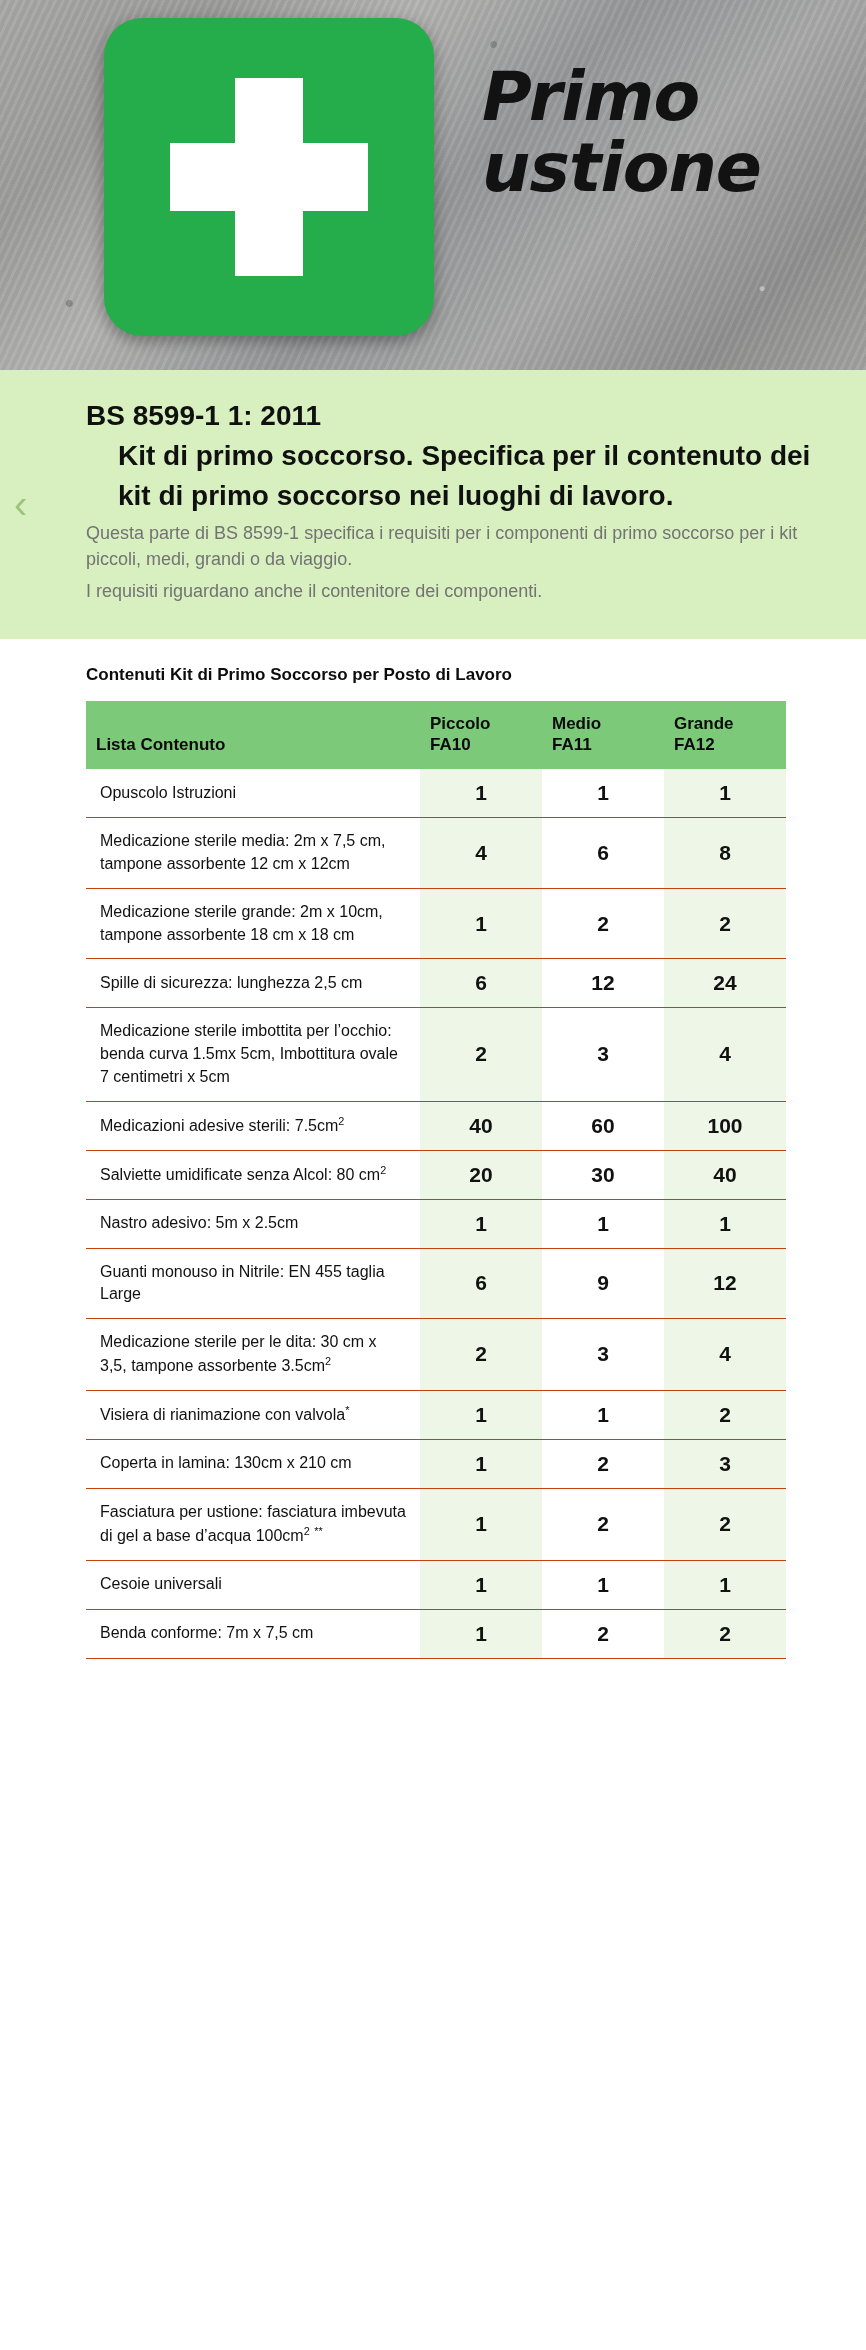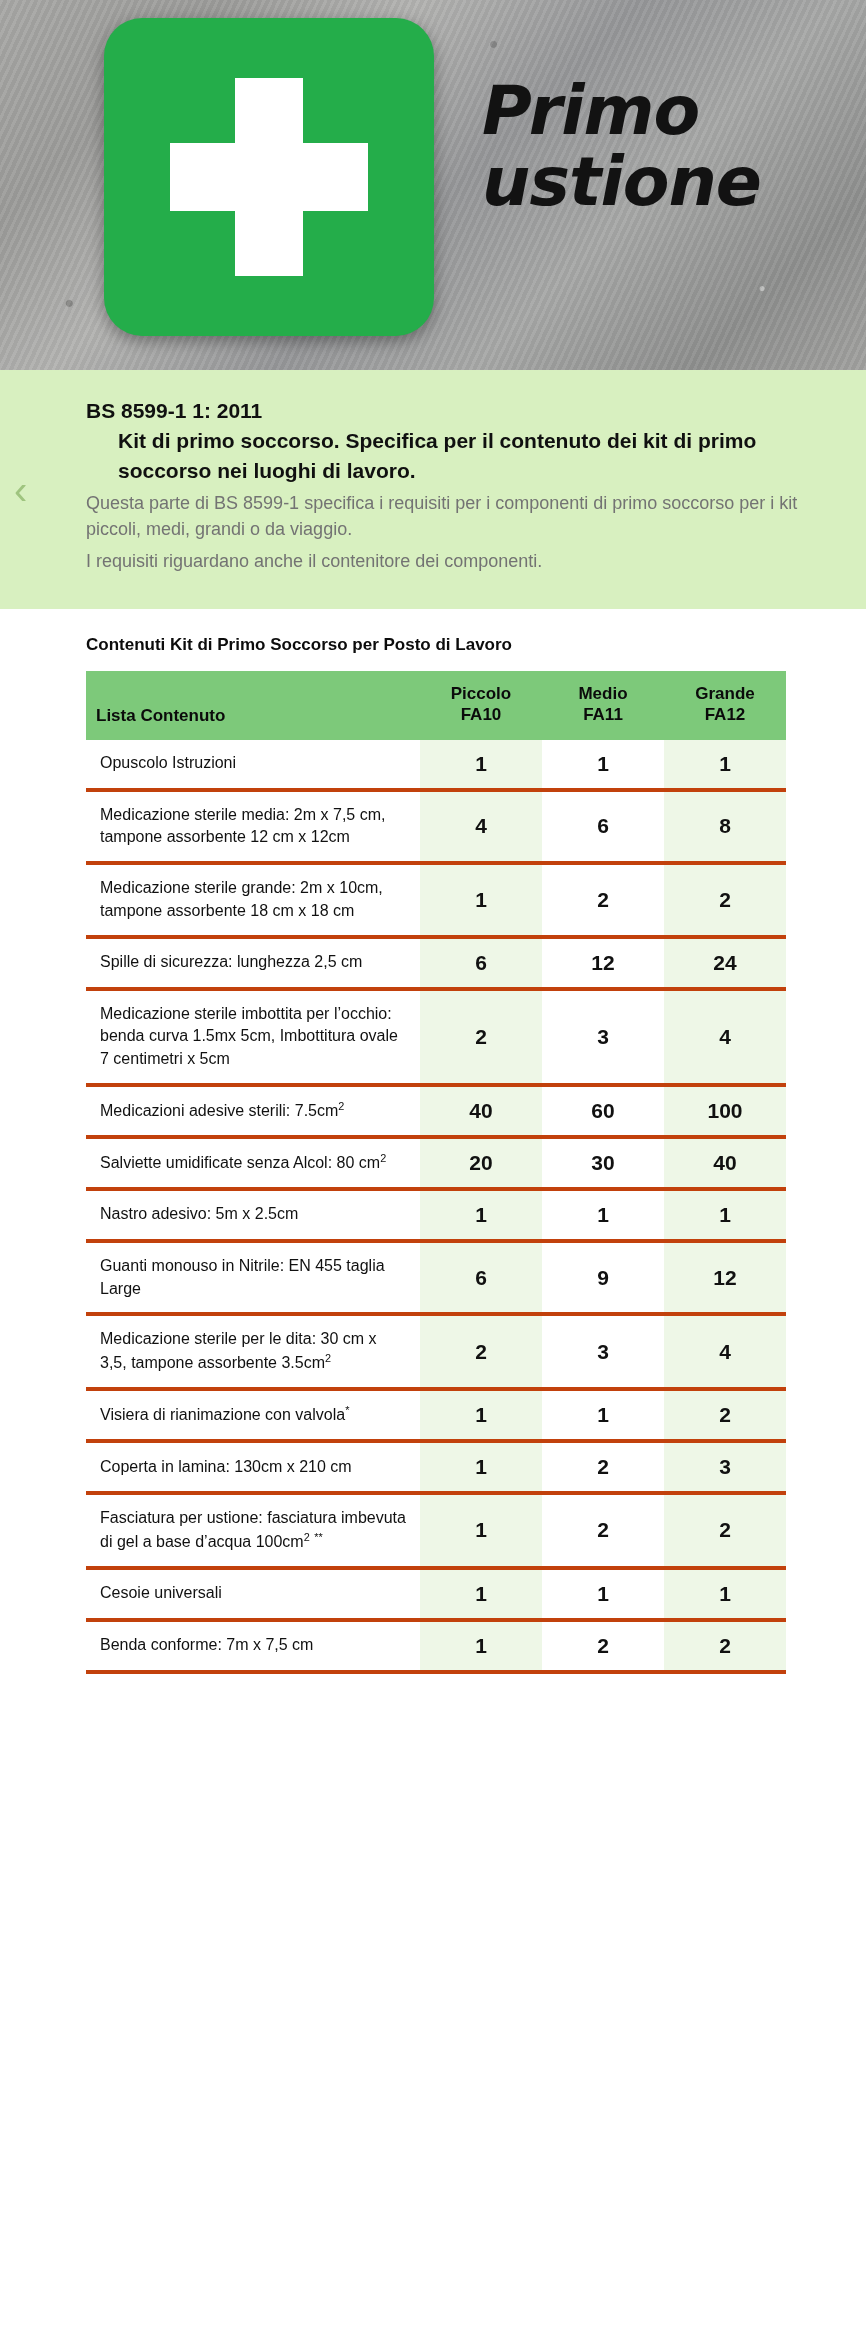--- a/index.html
+++ b/index.html
@@ -64,21 +64,21 @@
     left: 50%;
     top: 50%;
     transform: translate(-50%, -50%);
     width: 198px;
     height: 68px;
     background: #ffffff;
   }
   .hero-title {
     position: absolute;
     left: 482px;
-    top: 76px;
+    top: 62px;
     z-index: 3;
     font-family: "DejaVu Sans", sans-serif;
     font-style: italic;
     font-weight: bold;
     font-size: 68px;
     line-height: 1.04;
     color: #121212;
     letter-spacing: -1px;
   }
   .hero-title span { display: block; }
@@ -90,21 +90,21 @@
     background: #d8f0c0;
     padding: 26px 0 34px 0;
     box-sizing: border-box;
   }
   .banner-inner {
     margin-left: 86px;
     margin-right: 40px;
   }
   .banner h1 {
     margin: 0;
-    font-size: 21px;
+    font-size: 28px;
     font-weight: bold;
     color: #101010;
     line-height: 1.42;
   }
   .banner h1 .std { display: block; }
   .banner h1 .ttl { display: block; margin-left: 32px; }
   .banner p {
     margin: 6px 0 0 0;
     font-size: 18px;
     color: #737373;
@@ -140,33 +140,33 @@
   table.kit colgroup col.c-item { width: 334px; }
   table.kit colgroup col.c-num { width: 122px; }
 
   table.kit thead th {
     background: #7dc97a;
     color: #0b0b0b;
     font-size: 17px;
     font-weight: bold;
     vertical-align: bottom;
     padding: 12px 10px 14px 10px;
-    text-align: center;
+    text-align: left;
     border: none;
   }
   table.kit thead th.h-item {
     text-align: left;
   }
   table.kit thead th .sz {
     display: block;
     line-height: 1.25;
   }
 
   table.kit tbody td {
-    border-bottom: 4px solid #c2410c;
+    border-bottom: 1px solid #c2410c;
     font-size: 16px;
     color: #111111;
     padding: 12px 10px;
     vertical-align: middle;
   }
   table.kit tbody td.item {
     text-align: left;
     padding-left: 14px;
     padding-right: 14px;
     line-height: 1.42;

